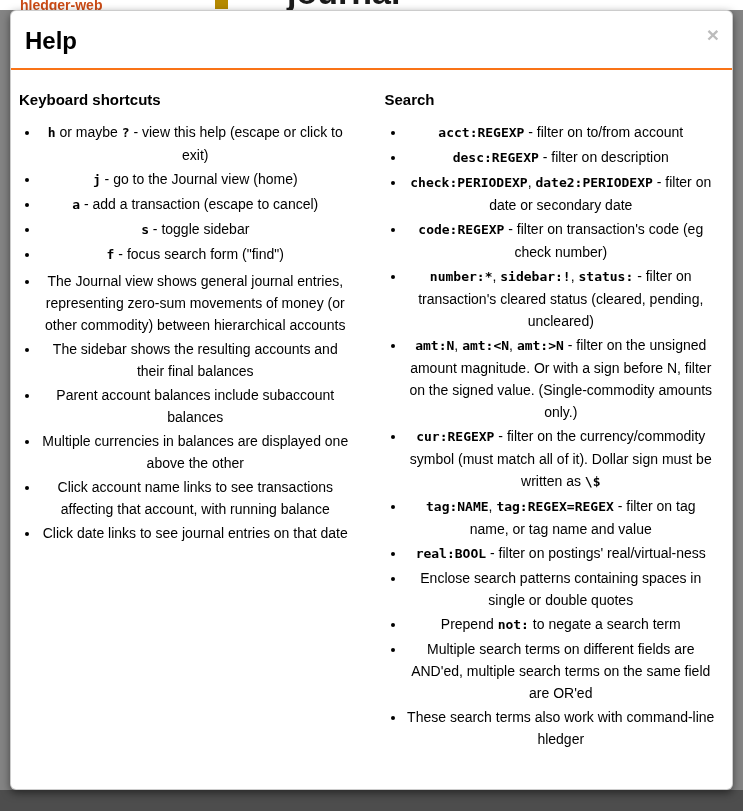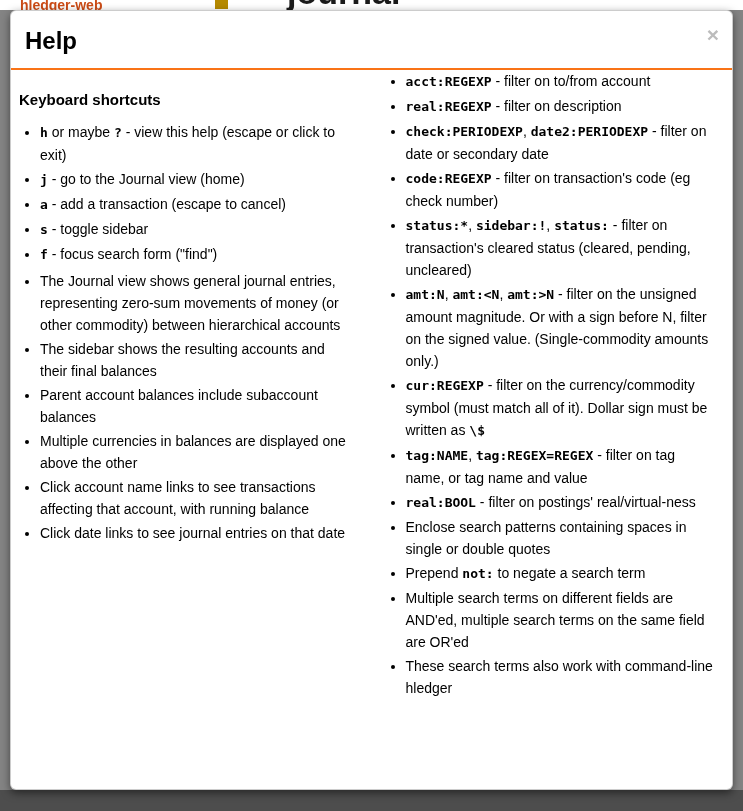--- a/index.html
+++ b/index.html
@@ -68,21 +68,21 @@
   .modal-body {
     display: flex; gap: 26px;
     padding: 0 16px 20px 0;
   }
   .col { flex: 1; min-width: 0; }
 
   .section-heading {
     font-size: 15px; font-weight: bold; color: #000;
     margin: 21px 0 13px 8px;
   }
-  .help-list { margin: 0 0 4px 8px; padding-left: 21px; }
+  .help-list { margin: 0 0 4px 8px; padding-left: 21px; text-align: center; }
   .help-list li {
     font-size: 14px; line-height: 22px; margin-bottom: 2px; color: #000;
   }
   .code {
     font-family: "DejaVu Sans Mono", monospace;
     font-weight: bold; font-size: 13px;
   }
 </style>
 </head>
 <body>
@@ -115,26 +115,27 @@
         <ul class="help-list">
           <li><span>The Journal view shows general journal entries, representing zero-sum movements of money (or other commodity) between hierarchical accounts</span></li>
           <li><span>The sidebar shows the resulting accounts and their final balances</span></li>
           <li><span>Parent account balances include subaccount balances</span></li>
           <li><span>Multiple currencies in balances are displayed one above the other</span></li>
           <li><span>Click account name links to see transactions affecting that account, with running balance</span></li>
           <li><span>Click date links to see journal entries on that date</span></li>
         </ul>
       </div>
     <div class="col">
+        <h4 class="section-heading">Search</h4>
         <ul class="help-list">
           <li><span class="code">acct:REGEXP</span><span> - filter on to/from account</span></li>
-          <li><span class="code">real:REGEXP</span><span> - filter on description</span></li>
+          <li><span class="code">desc:REGEXP</span><span> - filter on description</span></li>
           <li><span class="code">check:PERIODEXP</span><span>, </span><span class="code">date2:PERIODEXP</span><span> - filter on date or secondary date</span></li>
           <li><span class="code">code:REGEXP</span><span> - filter on transaction's code (eg check number)</span></li>
-          <li><span class="code">status:*</span><span>, </span><span class="code">sidebar:!</span><span>, </span><span class="code">status:</span><span> - filter on transaction's cleared status (cleared, pending, uncleared)</span></li>
+          <li><span class="code">number:*</span><span>, </span><span class="code">sidebar:!</span><span>, </span><span class="code">status:</span><span> - filter on transaction's cleared status (cleared, pending, uncleared)</span></li>
           <li><span class="code">amt:N</span><span>, </span><span class="code">amt:&lt;N</span><span>, </span><span class="code">amt:&gt;N</span><span> - filter on the unsigned amount magnitude. Or with a sign before N, filter on the signed value. (Single-commodity amounts only.)</span></li>
           <li><span class="code">cur:REGEXP</span><span> - filter on the currency/commodity symbol (must match all of it). Dollar sign must be written as </span><span class="code">\$</span></li>
           <li><span class="code">tag:NAME</span><span>, </span><span class="code">tag:REGEX=REGEX</span><span> - filter on tag name, or tag name and value</span></li>
           <li><span class="code">real:BOOL</span><span> - filter on postings' real/virtual-ness</span></li>
           <li><span>Enclose search patterns containing spaces in single or double quotes</span></li>
           <li><span>Prepend </span><span class="code">not:</span><span> to negate a search term</span></li>
           <li><span>Multiple search terms on different fields are AND'ed, multiple search terms on the same field are OR'ed</span></li>
           <li><span>These search terms also work with command-line hledger</span></li>
         </ul>
       </div>

